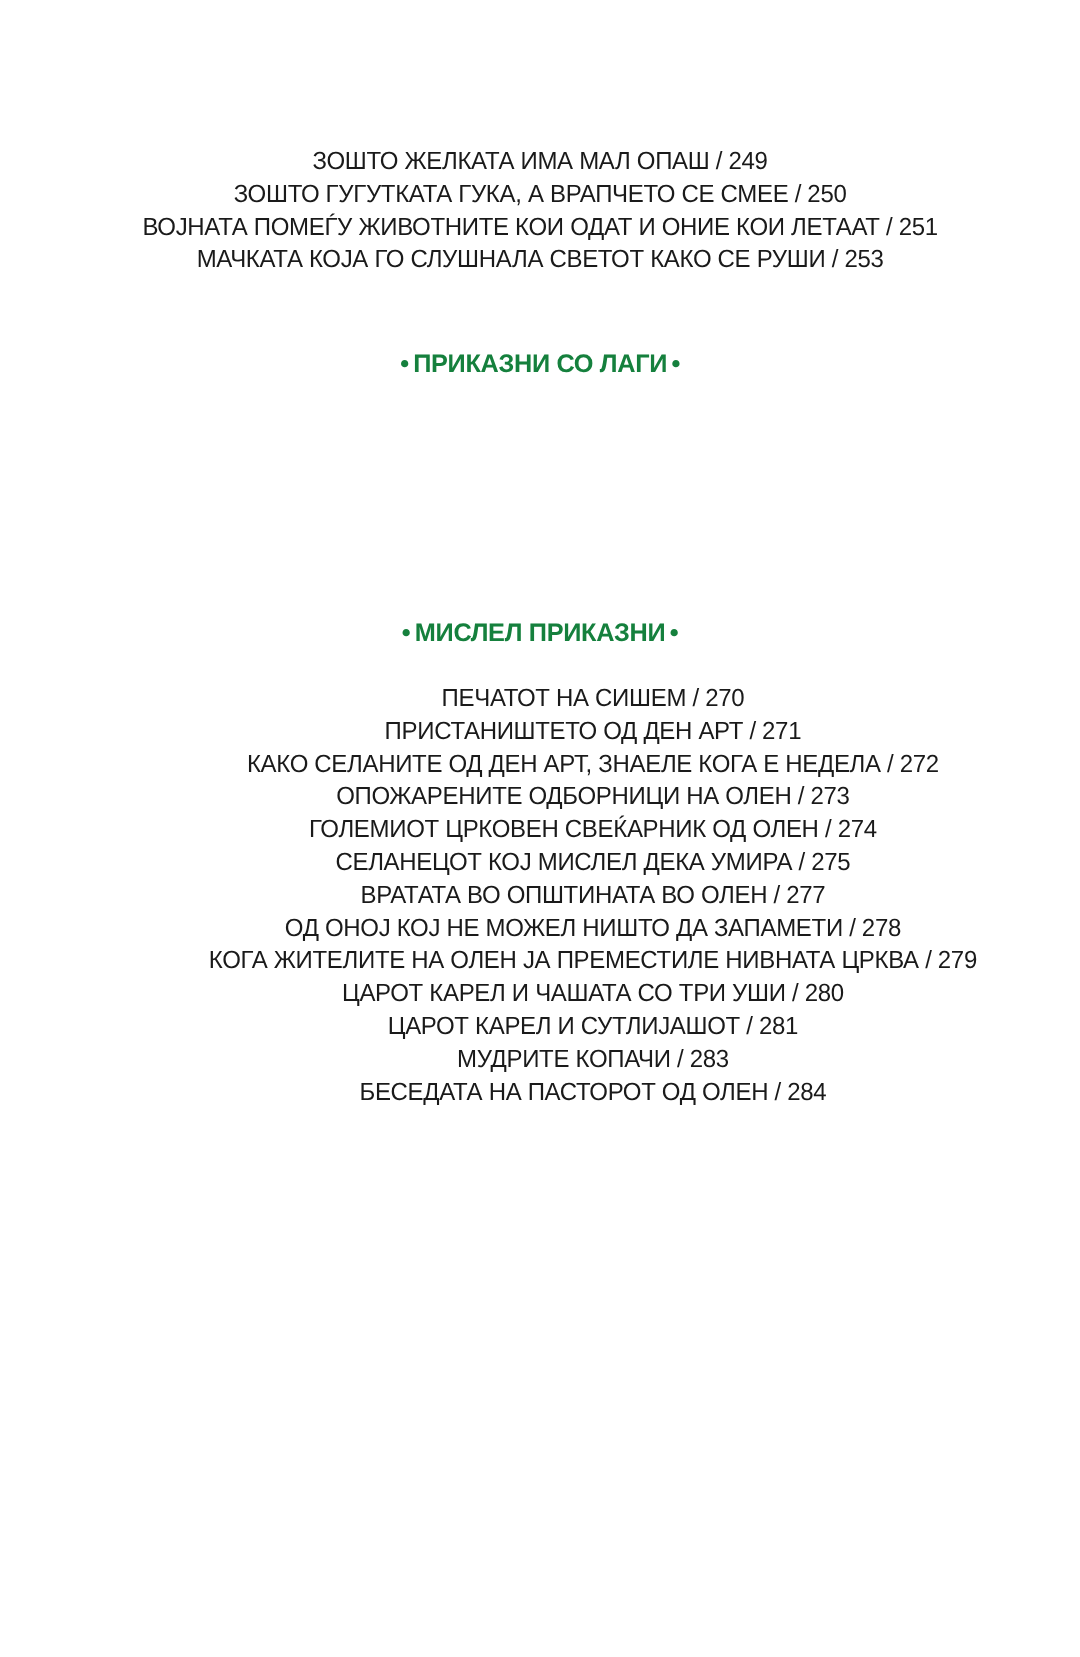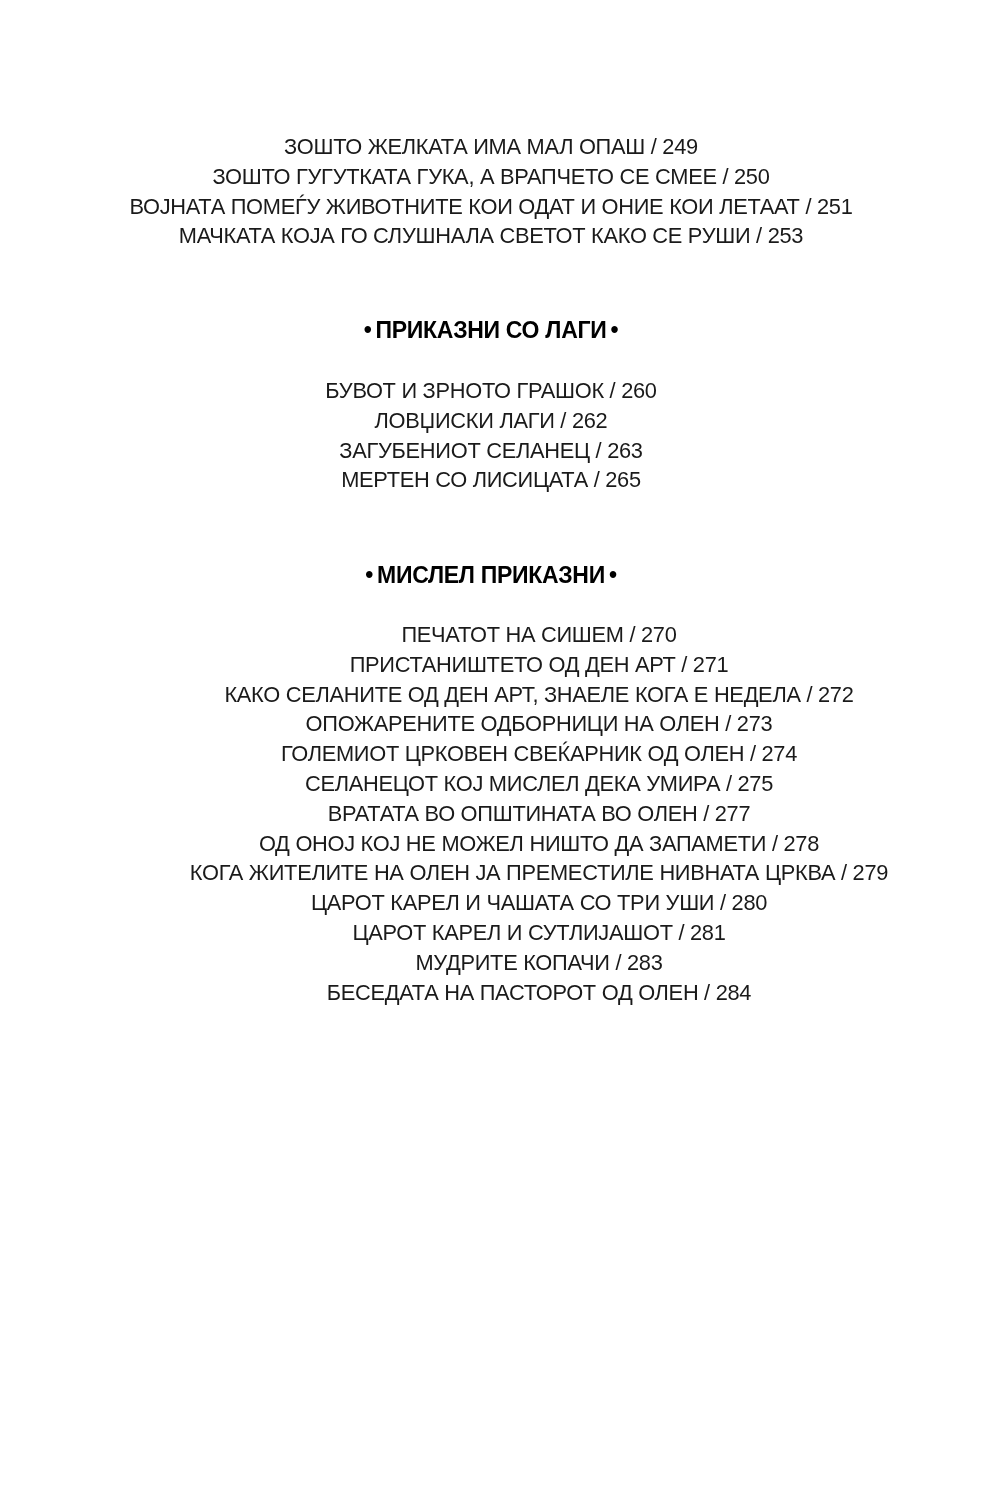--- a/index.html
+++ b/index.html
@@ -39,21 +39,21 @@
       transform: scaleX(0.97);
       color: #1a1a1a;
     }
     .section-heading {
       display: block;
       font-size: 23px;
       font-weight: bold;
       line-height: 30px;
       letter-spacing: -0.3px;
       white-space: nowrap;
-      color: #000000;
+      color: #15803d;
     }
     .bullet {
       display: inline-block;
       margin: 0 4px;
     }
     #block-intro { top: 132px; }
     #heading-lies { top: 315px; }
     #block-lies { top: 376px; }
     #heading-funny { top: 560px; }
     #block-funny { top: 620px; padding-left: 48px; }
@@ -69,26 +69,20 @@
     <span class="entry">ВОЈНАТА ПОМЕЃУ ЖИВОТНИТЕ КОИ ОДАТ И ОНИЕ КОИ ЛЕТААТ / 251</span>
     <span class="entry">МАЧКАТА КОЈА ГО СЛУШНАЛА СВЕТОТ КАКО СЕ РУШИ / 253</span>
   </div>
 
   <div class="block" id="heading-lies">
     <span class="section-heading">
       <span class="bullet">•</span><span>ПРИКАЗНИ СО ЛАГИ</span><span class="bullet">•</span>
     </span>
   </div>
 
-  <div class="block" id="block-lies">
-    <span class="entry">БУВОТ И ЗРНОТО ГРАШОК / 260</span>
-    <span class="entry">ЛОВЏИСКИ ЛАГИ / 262</span>
-    <span class="entry">ЗАГУБЕНИОТ СЕЛАНЕЦ / 263</span>
-    <span class="entry">МЕРТЕН СО ЛИСИЦАТА / 265</span>
-  </div>
 
   <div class="block" id="heading-funny">
     <span class="section-heading">
       <span class="bullet">•</span><span>МИСЛЕЛ ПРИКАЗНИ</span><span class="bullet">•</span>
     </span>
   </div>
 
   <div class="block" id="block-funny">
     <span class="entry">ПЕЧАТОТ НА СИШЕМ / 270</span>
     <span class="entry">ПРИСТАНИШТЕТО ОД ДЕН АРТ / 271</span>

